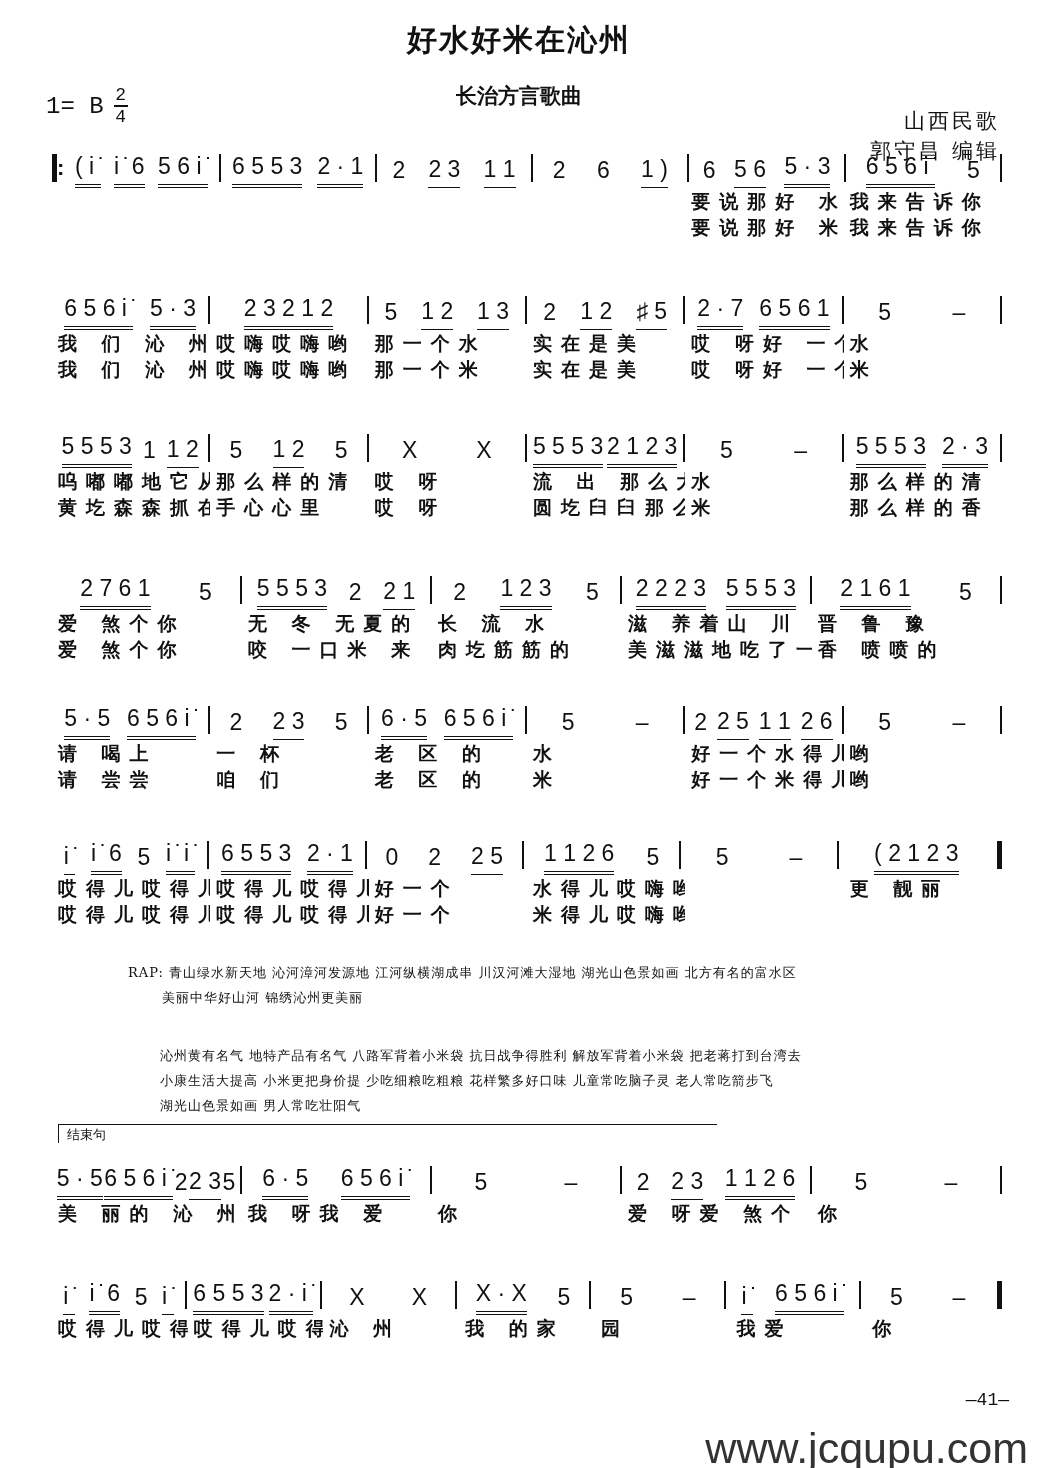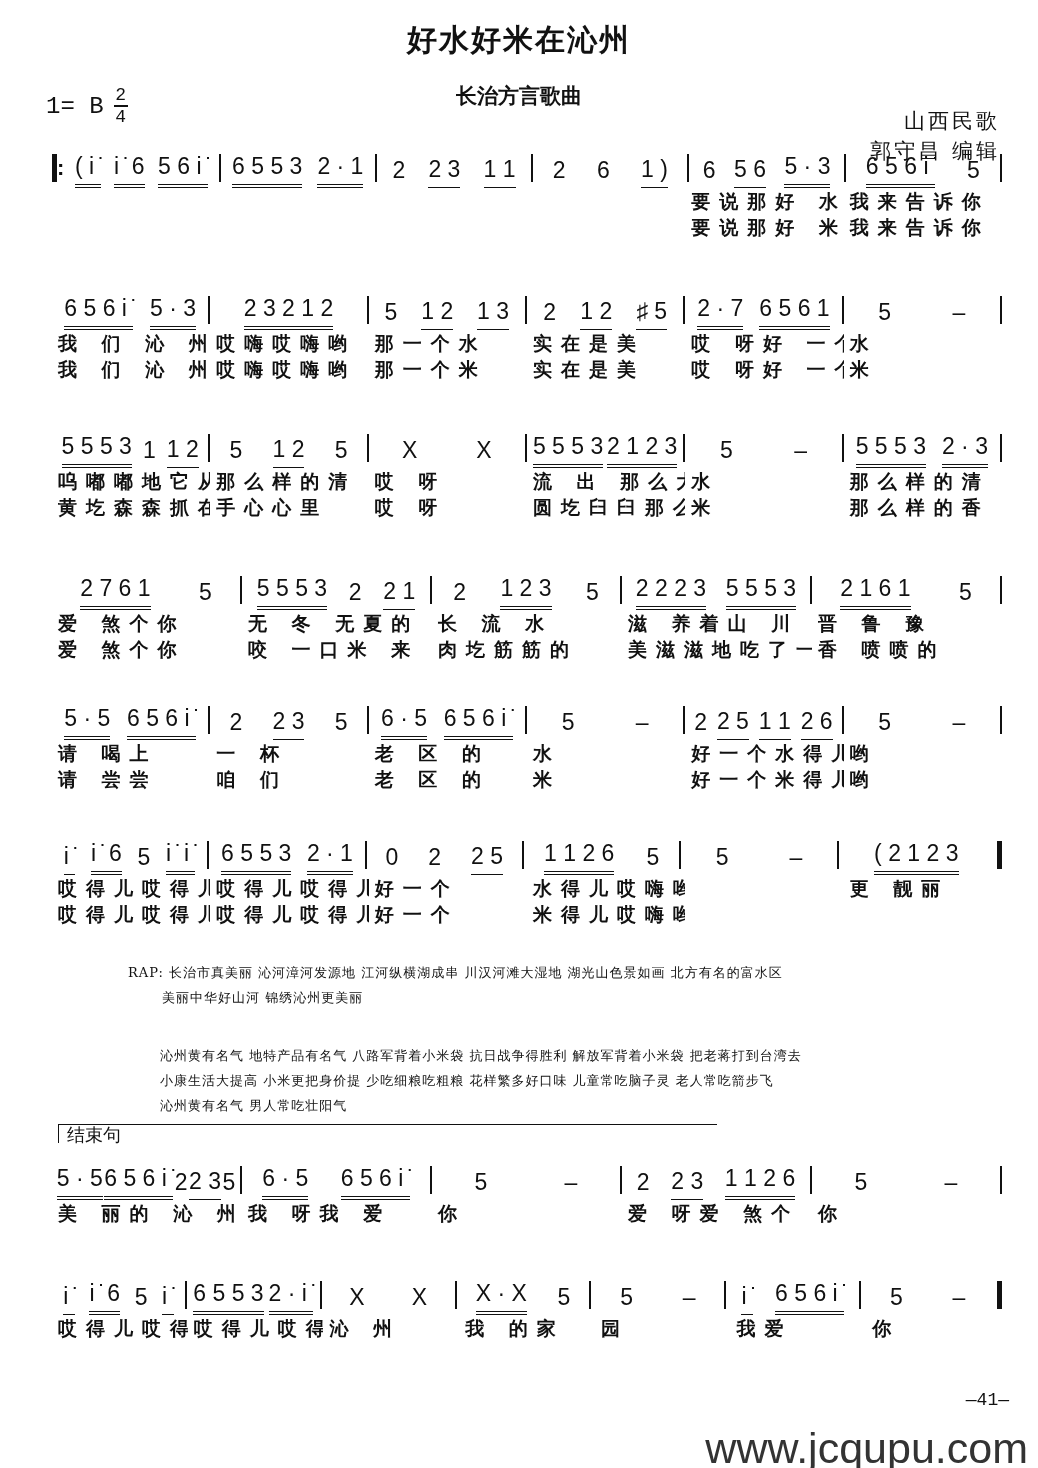--- a/index.html
+++ b/index.html
@@ -18,21 +18,21 @@
   .barline.thick{width:5px;}
   .barline.final{width:5px;margin-left:3px;}
   .repeat{font-size:22px;font-weight:bold;align-self:center;}
   .n{display:inline-block;position:relative;padding-bottom:4px;white-space:pre;}
   .u1{border-bottom:1.5px solid #111;margin-top:25px;}
   .u2{border-bottom:4px double #111;}
   .lyr{display:flex;font-size:19px;font-weight:bold;height:26px;line-height:26px;}
   .lyr .cell{flex:1;text-align:left;letter-spacing:9px;white-space:nowrap;overflow:hidden;padding-left:6px;}
   .rap{position:absolute;left:128px;font-size:13px;line-height:25px;font-family:"DejaVu Serif","Liberation Serif",serif;letter-spacing:1px;}
   .rap .indent{padding-left:34px;}
-  .ending{position:absolute;left:58px;top:1124px;width:650px;height:18px;border-top:1.5px solid #111;border-left:1.5px solid #111;font-size:18px;padding-left:8px;line-height:20px;font-family:"DejaVu Serif",serif;}
+  .ending{position:absolute;left:58px;top:1124px;width:650px;height:18px;border-top:1.5px solid #111;border-left:1.5px solid #111;font-size:13px;padding-left:8px;line-height:20px;font-family:"DejaVu Serif",serif;}
   .pagenum{position:absolute;top:1390px;right:29px;font-size:18px;font-family:Liberation Mono, monospace;}
   .site{position:absolute;top:1424px;right:10px;font-size:43px;color:#333;font-family:"Liberation Sans",sans-serif;}
 </style>
 </head>
 <body>
 
 <div class="title">好水好米在沁州</div>
 <div class="subtitle">长治方言歌曲</div>
 <div class="key">
   <span>1= B</span>
@@ -443,27 +443,27 @@
         <span class="cell">沁 州</span>
         <span class="cell">我 的家</span>
         <span class="cell">园</span>
         <span class="cell">我爱</span>
         <span class="cell">你</span>
       </div>
     </div>
   </div>
 
 <div class="rap" style="top:960px;">
-  <div><span>RAP:</span> <span>长治市真美丽 沁河漳河发源地 江河纵横湖成串 川汉河滩大湿地 湖光山色景如画 北方有名的富水区</span></div>
+  <div><span>RAP:</span> <span>青山绿水新天地 沁河漳河发源地 江河纵横湖成串 川汉河滩大湿地 湖光山色景如画 北方有名的富水区</span></div>
   <div class="indent">美丽中华好山河 锦绣沁州更美丽</div>
 </div>
 <div class="rap" style="top:1043px;left:160px;">
   <div>沁州黄有名气 地特产品有名气 八路军背着小米袋 抗日战争得胜利 解放军背着小米袋 把老蒋打到台湾去</div>
   <div>小康生活大提高 小米更把身价提 少吃细粮吃粗粮 花样繁多好口味 儿童常吃脑子灵 老人常吃箭步飞</div>
-  <div>沁州黄有名气 男人常吃壮阳气</div>
+  <div>湖光山色景如画 男人常吃壮阳气</div>
 </div>
 
 <div class="ending">
   <span>结束句</span>
 </div>
 
 <div class="pagenum">—41—</div>
 <div class="site">www.jcqupu.com</div>
 
 </body></html>

